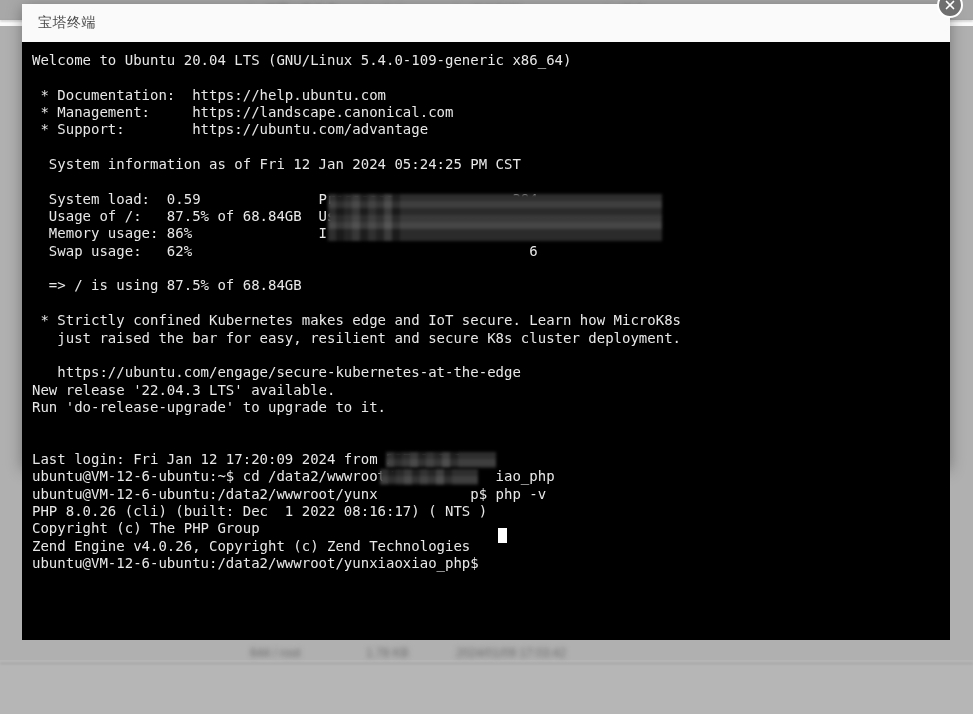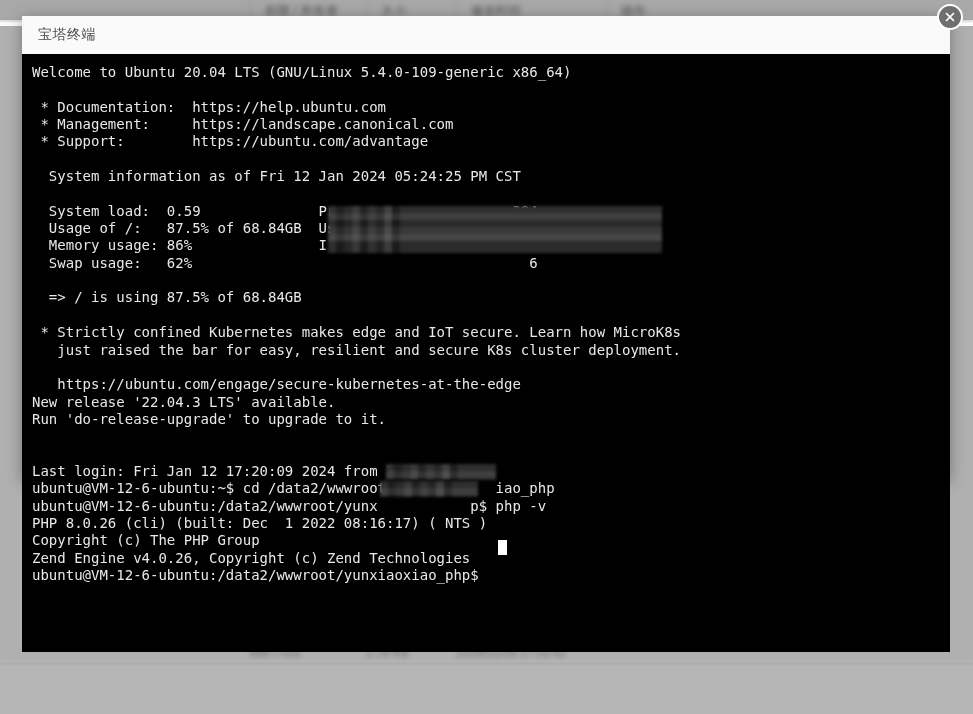--- a/index.html
+++ b/index.html
@@ -63,21 +63,21 @@
     left: 0; right: 0;
     height: 1px;
     background: #9d9d9d;
     filter: blur(1.2px);
   }
 
   
   #terminal-modal {
     position: absolute;
     left: 22px;
-    top: 16px;
+    top: 4px;
     width: 928px;
     height: 463px;
     background: #eab308;
     box-shadow: 0 3px 14px rgba(0,0,0,0.34);
   }
   #modal-header {
     height: 38px;
     background: #fafafa;
     display: flex;
     align-items: center;

